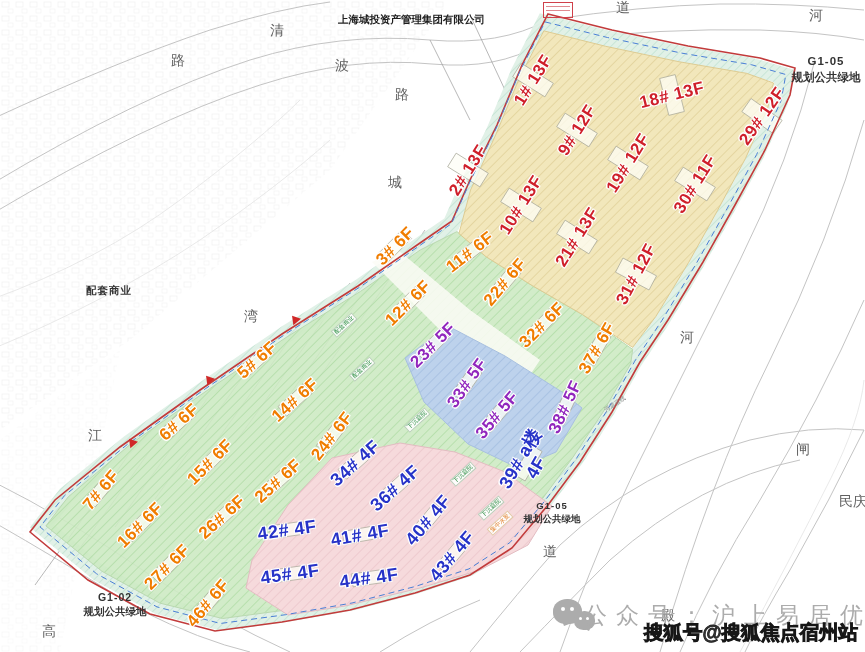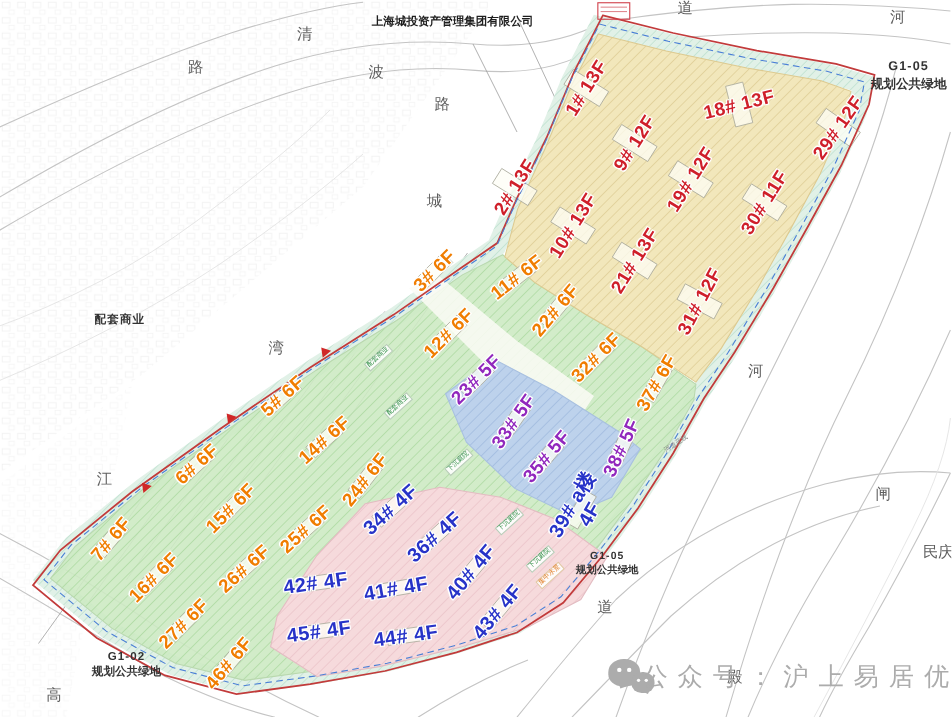--- a/index.html
+++ b/index.html
@@ -292,14 +292,15 @@
     <span class="bub big">
         <span class="eye" style="left:8px"></span>
         <span class="eye" style="left:17px"></span>
       </span>
     <span class="bub small">
         <span class="eye" style="left:5px"></span>
         <span class="eye" style="left:12px"></span>
       </span>
   </div>
   <div id="wm-wechat"><span>公众号</span><span>：</span><span>沪上易居优选</span></div>
+  <div id="wm-sohu">搜狐号@搜狐焦点宿州站</div>
 
 </div>
 
 </body></html>

